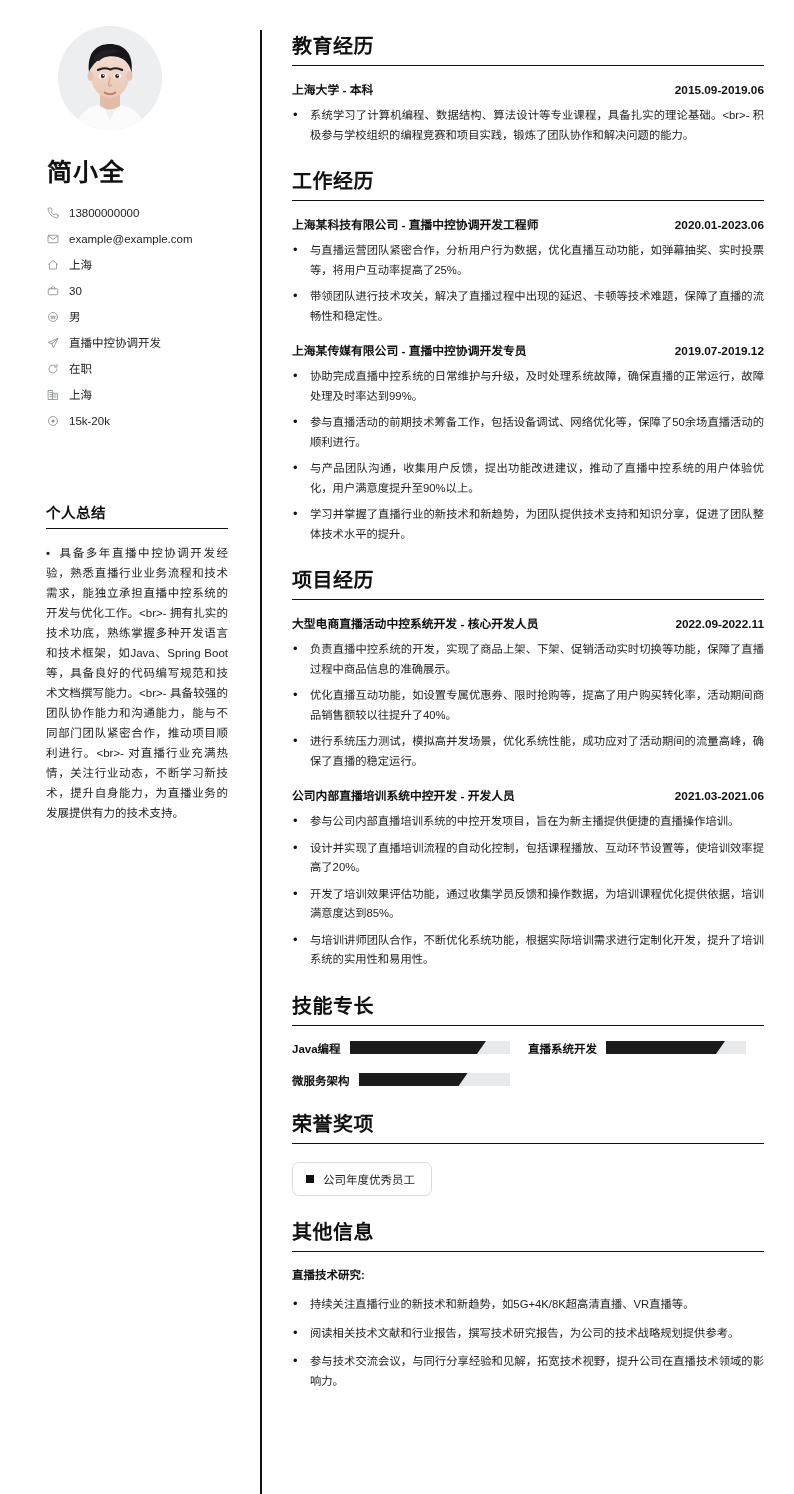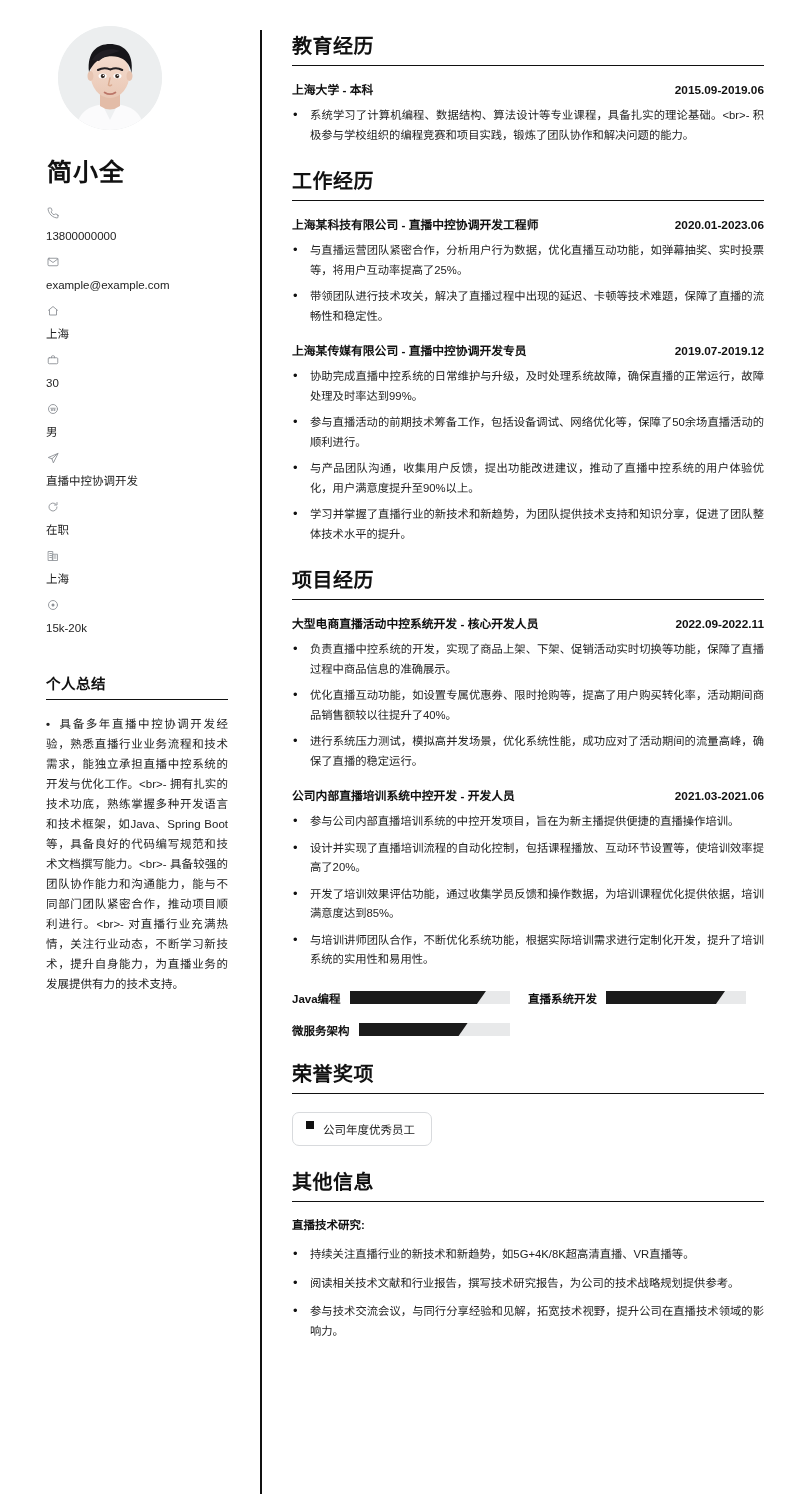--- a/index.html
+++ b/index.html
@@ -55,36 +55,35 @@
 
   .info-list { list-style: none; }
   .info-row {
     display: flex;
     align-items: flex-start;
     gap: 9px;
     margin-bottom: 11px;
     font-size: 11.5px;
     line-height: 15px;
     color: #222;
-    flex-direction: column;
   }
   .info-icon {
     flex: 0 0 14px;
     width: 14px;
     height: 14px;
     display: inline-flex;
     align-items: center;
     justify-content: center;
     color: #8d9196;
     margin-top: 0px;
   }
   .info-icon svg { width: 12px; height: 12px; display: block; }
   .info-text { word-break: break-all; }
 
-  .left-section { margin-top: 36px; }
+  .left-section { margin-top: 72px; }
   .sec-head {
     font-size: 14.5px;
     font-weight: 700;
     color: #111;
     padding-bottom: 6px;
     border-bottom: 1.6px solid #111;
     margin-bottom: 14px;
     letter-spacing: .5px;
   }
   .summary-body {
@@ -183,21 +182,21 @@
     position: absolute;
     left: 0; top: 0; bottom: 0;
     background: #1b1b1b;
     clip-path: polygon(0 0, 100% 0, calc(100% - 9px) 100%, 0 100%);
   }
 
   
   .honors-wrap { display: flex; flex-wrap: wrap; gap: 10px; padding-top: 4px; }
   .honor-chip {
     display: inline-flex;
-    align-items: flex-start;
+    align-items: center;
     gap: 9px;
     border: 1px solid #d8dadd;
     border-radius: 7px;
     padding: 8px 16px 8px 13px;
     font-size: 11.5px;
     color: #222;
     background: #fff;
   }
   .honor-mark {
     width: 8px; height: 8px;
@@ -432,20 +431,21 @@
         <ul class="bullets">
           <li>参与公司内部直播培训系统的中控开发项目，旨在为新主播提供便捷的直播操作培训。</li>
           <li>设计并实现了直播培训流程的自动化控制，包括课程播放、互动环节设置等，使培训效率提高了20%。</li>
           <li>开发了培训效果评估功能，通过收集学员反馈和操作数据，为培训课程优化提供依据，培训满意度达到85%。</li>
           <li>与培训讲师团队合作，不断优化系统功能，根据实际培训需求进行定制化开发，提升了培训系统的实用性和易用性。</li>
         </ul>
       </div>
     </section>
 
     <section class="r-section">
+      <h2 class="r-head">技能专长</h2>
       <div class="skills-grid">
         <div class="skill-item">
           <span class="skill-name">Java编程</span>
           <span class="skill-track">
             <span class="skill-fill" style="width: 85%;"></span>
           </span>
         </div>
         <div class="skill-item">
           <span class="skill-name">直播系统开发</span>
           <span class="skill-track">

